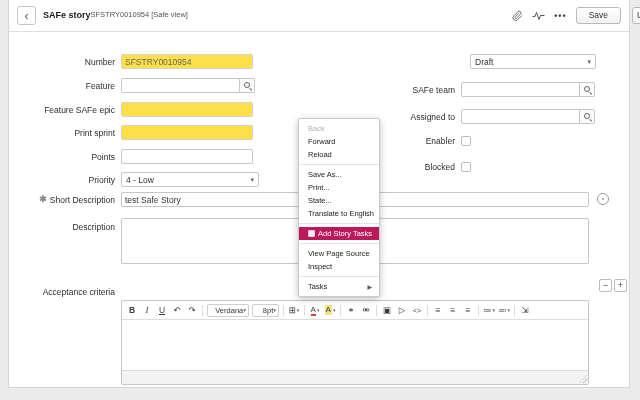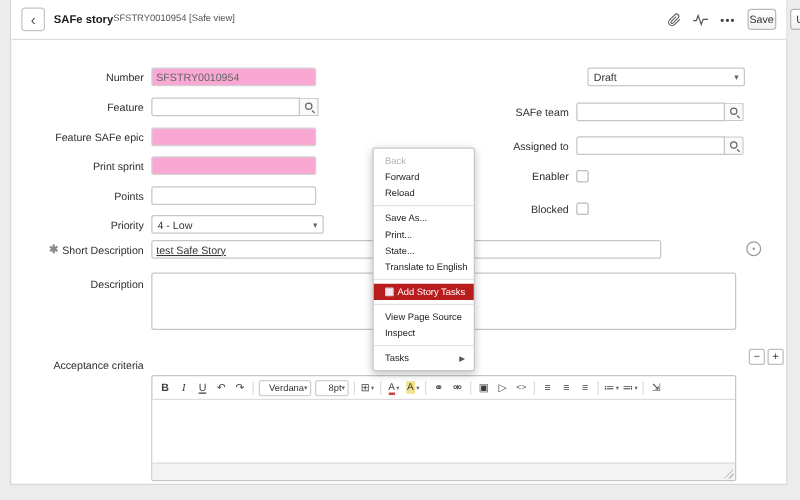--- a/index.html
+++ b/index.html
@@ -12,33 +12,33 @@
           display:flex;align-items:center;padding:0 8px;box-sizing:border-box;background:#fff}
   .backbtn{width:17px;height:17px;border:1px solid #c6c6c6;border-radius:3px;display:flex;align-items:center;
            justify-content:center;font-size:12px;color:#555;margin-right:7px;background:#fff;flex:none}
   .titlebox{display:flex;line-height:1.25}
   .title{font-size:9px;font-weight:bold;color:#1a1a1a}
   .subtitle{font-size:7.5px;color:#555}
   .hicons{margin-left:auto;display:flex;align-items:center;gap:9px}
   .hic{display:flex;align-items:center;color:#555}
   .more{font-size:9px;letter-spacing:1px;color:#444;font-weight:bold}
   .btn{border:1px solid #b9b9b9;border-radius:3px;background:linear-gradient(#fff,#f1f1f1);
-       font-family:"Liberation Sans",sans-serif;font-size:8.5px;color:#333;padding:3px 1px;line-height:1}
+       font-family:"Liberation Sans",sans-serif;font-size:8.5px;color:#333;padding:3px 12px;line-height:1}
   .update{position:absolute;top:7px;left:632px;width:40px;white-space:nowrap;overflow:hidden;padding:3px 4px;text-align:left}
   
   .form{position:absolute;top:32px;left:0;right:0;bottom:0}
   .lbl{position:absolute;height:15px;display:flex;align-items:center;justify-content:flex-end;gap:3px;
        font-size:8.5px;color:#2d2d2d;white-space:nowrap}
   .lbl-l{left:0;width:106px}
   .lbl-r{left:336px;width:110px}
   .req{color:#8a8a8a;font-size:9px;font-weight:bold;line-height:1}
   .fld{position:absolute}
   .inp{height:15px;border:1px solid #c6c6c6;border-radius:2px;background:#fff;box-sizing:border-box;
        font-family:"Liberation Sans",sans-serif;font-size:8.5px;color:#333;padding:0 3px;outline:none}
-  .ro{background:#f9a8d4;border-color:#d2d2d2;color:#666}
+  .ro{background:#fde047;border-color:#d2d2d2;color:#666}
   .lkp{position:absolute;display:flex}
   .lkp .inp{flex:1;min-width:0;border-radius:2px 0 0 2px}
   .lkbtn{width:15px;height:15px;border:1px solid #c6c6c6;border-left:none;border-radius:0 2px 2px 0;
          display:flex;align-items:center;justify-content:center;background:#fafafa;box-sizing:border-box}
   .mag{position:relative;width:9px;height:9px;display:inline-block}
   .mag::before{content:"";position:absolute;left:1px;top:1px;width:4px;height:4px;border:1px solid #666;border-radius:50%}
   .mag::after{content:"";position:absolute;left:7px;top:7px;width:3px;height:1px;background:#666;
               transform:rotate(45deg);transform-origin:0 0}
   .sel{position:absolute;height:15px;border:1px solid #c6c6c6;border-radius:2px;background:#fff;display:flex;
        align-items:center;justify-content:space-between;font-size:8.5px;color:#333;padding:0 4px;box-sizing:border-box}
@@ -65,21 +65,21 @@
   .ebody{height:50px;background:#fff}
   .efoot{height:13px;background:#f3f3f3;border-top:1px solid #ddd;position:relative}
   .rsz{position:absolute;right:1px;bottom:1px;width:8px;height:8px;
        background:repeating-linear-gradient(135deg,transparent 0 2px,#b5b5b5 2px 3px);
        clip-path:polygon(100% 0,100% 100%,0 100%)}
   
   .cmenu{position:absolute;left:298px;top:118px;width:80px;background:#fff;border:1px solid #c9c9c9;border-radius:2px;
          box-shadow:0 2px 7px rgba(0,0,0,.25);padding:3px 0;z-index:10}
   .mi{height:13px;display:flex;align-items:center;padding:0 7px 0 9px;font-size:7.5px;color:#222;white-space:nowrap}
   .mi.dis{color:#b2b2b2}
-  .mi.hl{background:#b91c1c;color:#fff}
+  .mi.hl{background:#be185d;color:#fff}
   .msep{height:1px;background:#e3e3e3;margin:3px 0}
   .sub{margin-left:auto;font-size:6px;color:#555}
   .ext{width:7px;height:7px;border-radius:1px;background:#fff;opacity:.9;margin-right:3px;flex:none;border:1px solid #d8e2f8;box-sizing:border-box}
 </style>
 </head>
 <body>
 
 <div class="main">
 
   <div class="header">
@@ -178,21 +178,21 @@
 
     <div class="lbl lbl-r" style="top:127px">
         <span>Blocked</span>
       </div>
     <span class="cb" style="left:452px;top:130px"></span>
 
     <div class="lbl lbl-l" style="top:160px">
       <span class="req">✱</span>
       <span>Short Description</span>
     </div>
-    <input class="inp fld" style="left: 112px; top: 160px; width: 408px; text-decoration: underline;" value="test Safe Story">
+    <input class="inp fld" style="left: 112px; top: 160px; width: 468px;" value="test Safe Story">
     <span class="hinticon" style="left:588px;top:161px"></span>
 
     <div class="lbl lbl-l" style="top:187px">
         <span>Description</span>
       </div>
     <textarea class="txt" style="left: 112px; top: 186px; width: 468px; height: 46px;"></textarea>
 
     <div class="lbl lbl-l" style="top:252px">
         <span>Acceptance criteria</span>
       </div>

